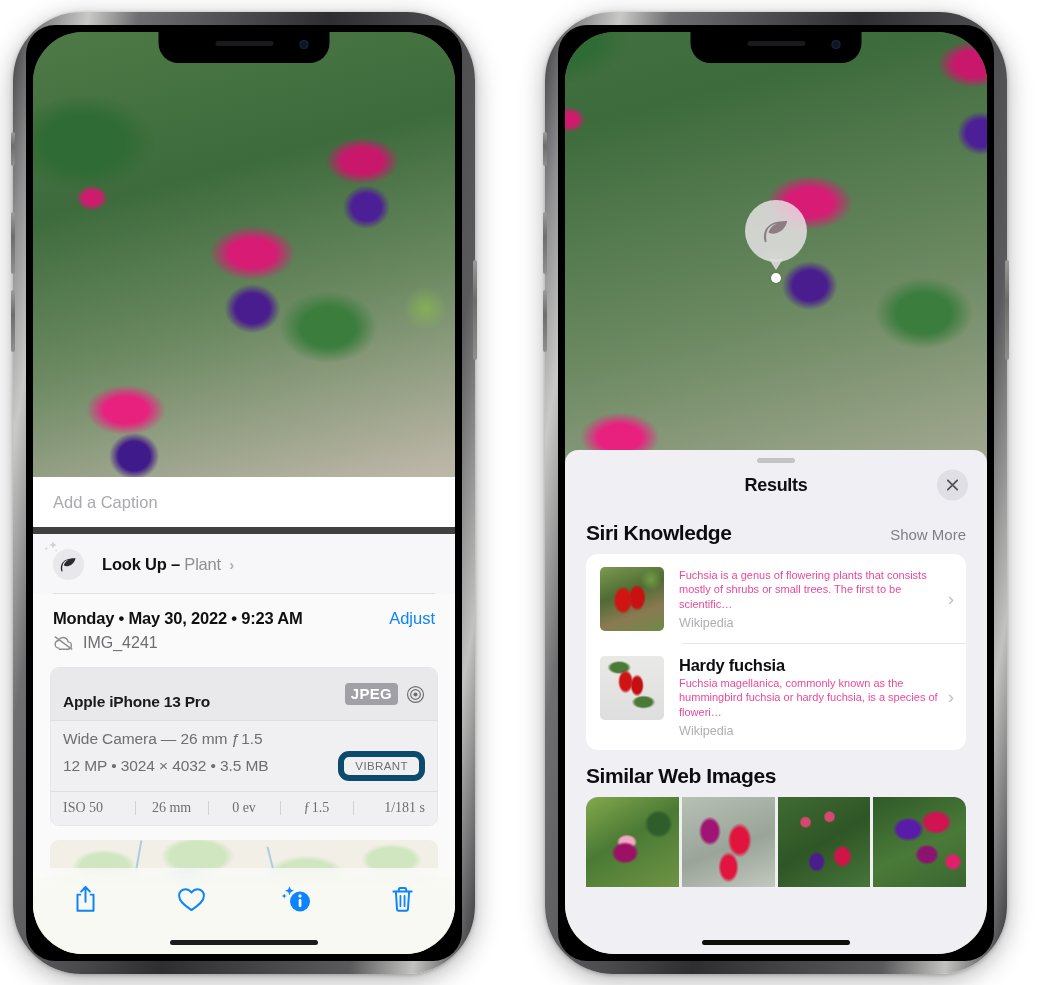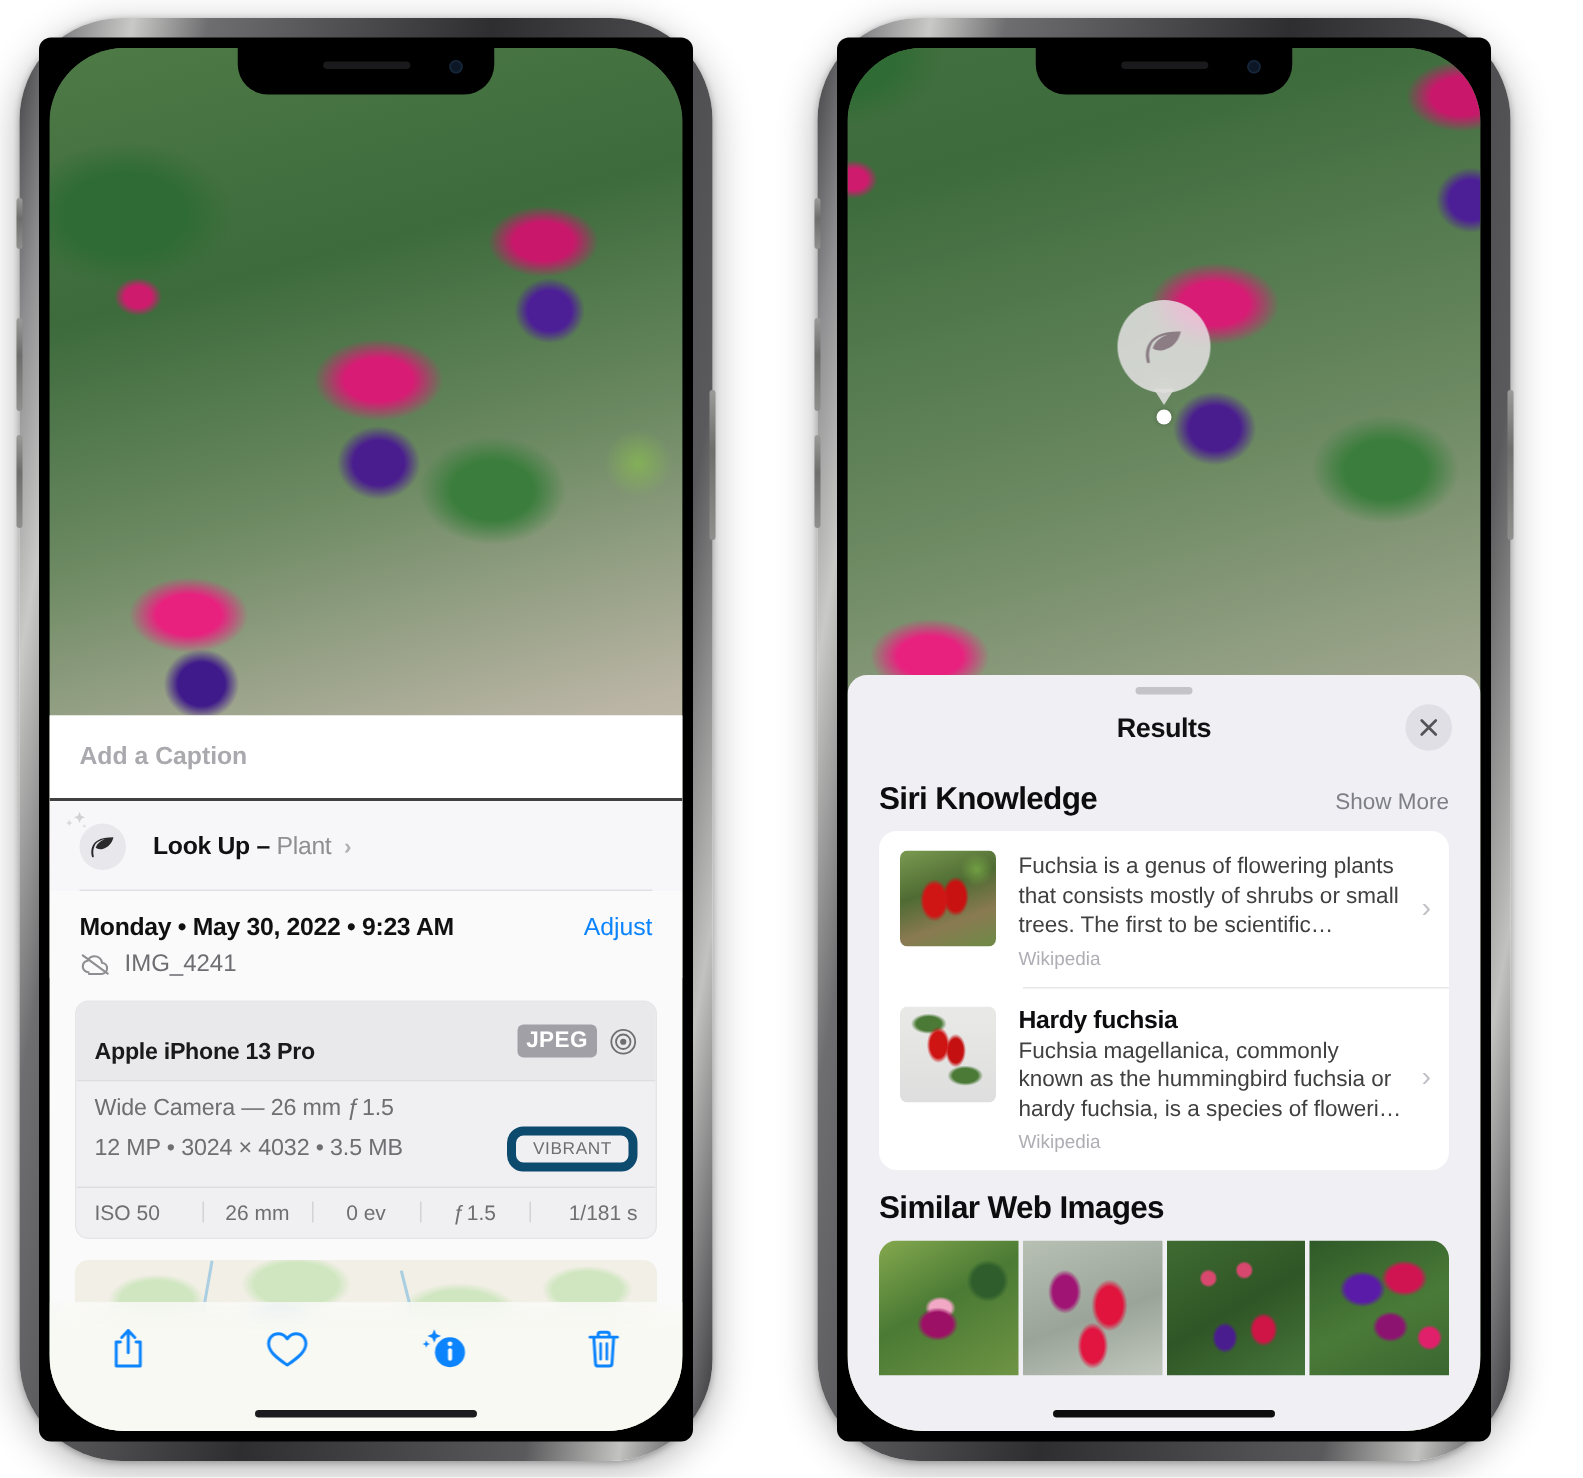--- a/index.html
+++ b/index.html
@@ -20,21 +20,21 @@
     padding: 13px;
     box-shadow: 0 6px 26px rgba(0,0,0,.30), 0 1px 4px rgba(0,0,0,.25);
   }
   .phone.left  { left: 13px;  top: 12px; }
   .phone.right { left: 545px; top: 12px; }
 
   .bezel {
     position: relative;
     width: 100%; height: 100%;
     background: #000;
-    border-radius: 8px;
+    border-radius: 29px;
     padding: 7px;
   }
   .screen {
     position: relative;
     width: 100%; height: 100%;
     border-radius: 50px;
     overflow: hidden;
     background: #000;
   }
 
@@ -109,22 +109,21 @@
     height: 477px;
     background: #fafafa;
     z-index: 20;
     display: flex; flex-direction: column;
   }
   .caption-row {
     height: 57px;
     background: #fff;
     display: flex; align-items: center;
     padding: 0 20px;
-    border-bottom: 2px solid #404040;
-    font-weight: bold;
+    border-bottom: 7px solid #404040;
   }
   .caption-placeholder { font-size: 16.5px; color: #a9a9ae; }
 
   .lookup-row {
     height: 60px;
     background: #f7f7f9;
     display: flex; align-items: center;
     padding: 0 20px;
     position: relative;
   }
@@ -195,20 +194,21 @@
   .exif-row {
     display: flex; align-items: center;
     border-top: 1px solid #dedee1;
     background: #f0f0f2;
     padding: 8px 12px 9px;
   }
   .exif-cell {
     flex: 1; text-align: center;
     font-size: 14px; color: #6e6e73;
     position: relative;
+    font-family: Liberation Serif, serif;
   }
   .exif-cell:first-child { text-align: left; }
   .exif-cell:last-child { text-align: right; }
   .exif-cell + .exif-cell::before {
     content: ""; position: absolute; left: 0; top: 1px;
     width: 1px; height: 14px; background: #d2d2d7;
   }
 
   
   .map-card {
@@ -357,21 +357,21 @@
     background:
       radial-gradient(ellipse 9px 14px at 40% 40%, #cf1414 0 62%, rgba(207,20,20,0) 86%),
       radial-gradient(ellipse 8px 13px at 58% 46%, #c41010 0 62%, rgba(196,16,16,0) 86%),
       radial-gradient(ellipse 14px 8px at 30% 18%, #4a7a36 0 60%, rgba(74,122,54,0) 85%),
       radial-gradient(ellipse 14px 8px at 68% 72%, #4a7a36 0 60%, rgba(74,122,54,0) 85%),
       linear-gradient(#e9e9e7,#dedede);
   }
   .know-text { flex: 1; min-width: 0; padding-right: 4px; }
   .know-title { font-size: 16.5px; font-weight: 700; color: #0d0d10; letter-spacing: -.25px; }
   .know-desc {
-    font-size: 15px; color: #404040; line-height: 1.30;
+    font-size: 11px; color: #ec4899; line-height: 1.30;
     margin-top: 1px;
   }
   .know-src { font-size: 12.6px; color: #aeaeb4; margin-top: 5px; }
   .chev-lg {
     align-self: center;
     color: #c0c0c6; font-size: 19px;
     padding-left: 4px;
   }
 
   .web-images {

